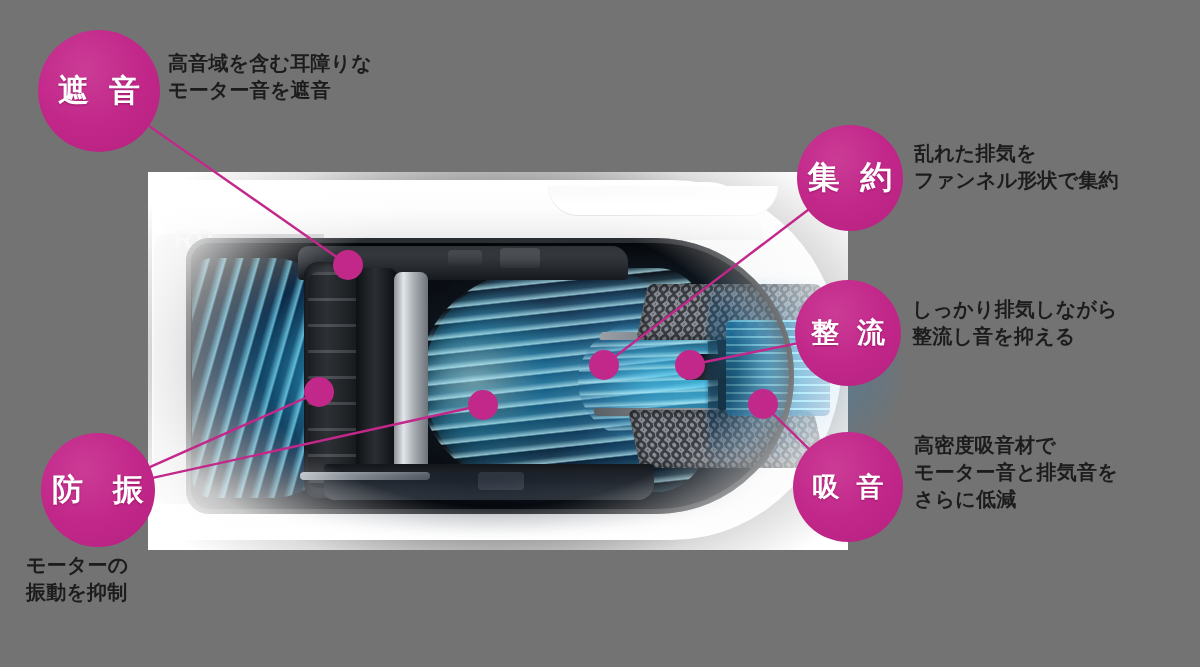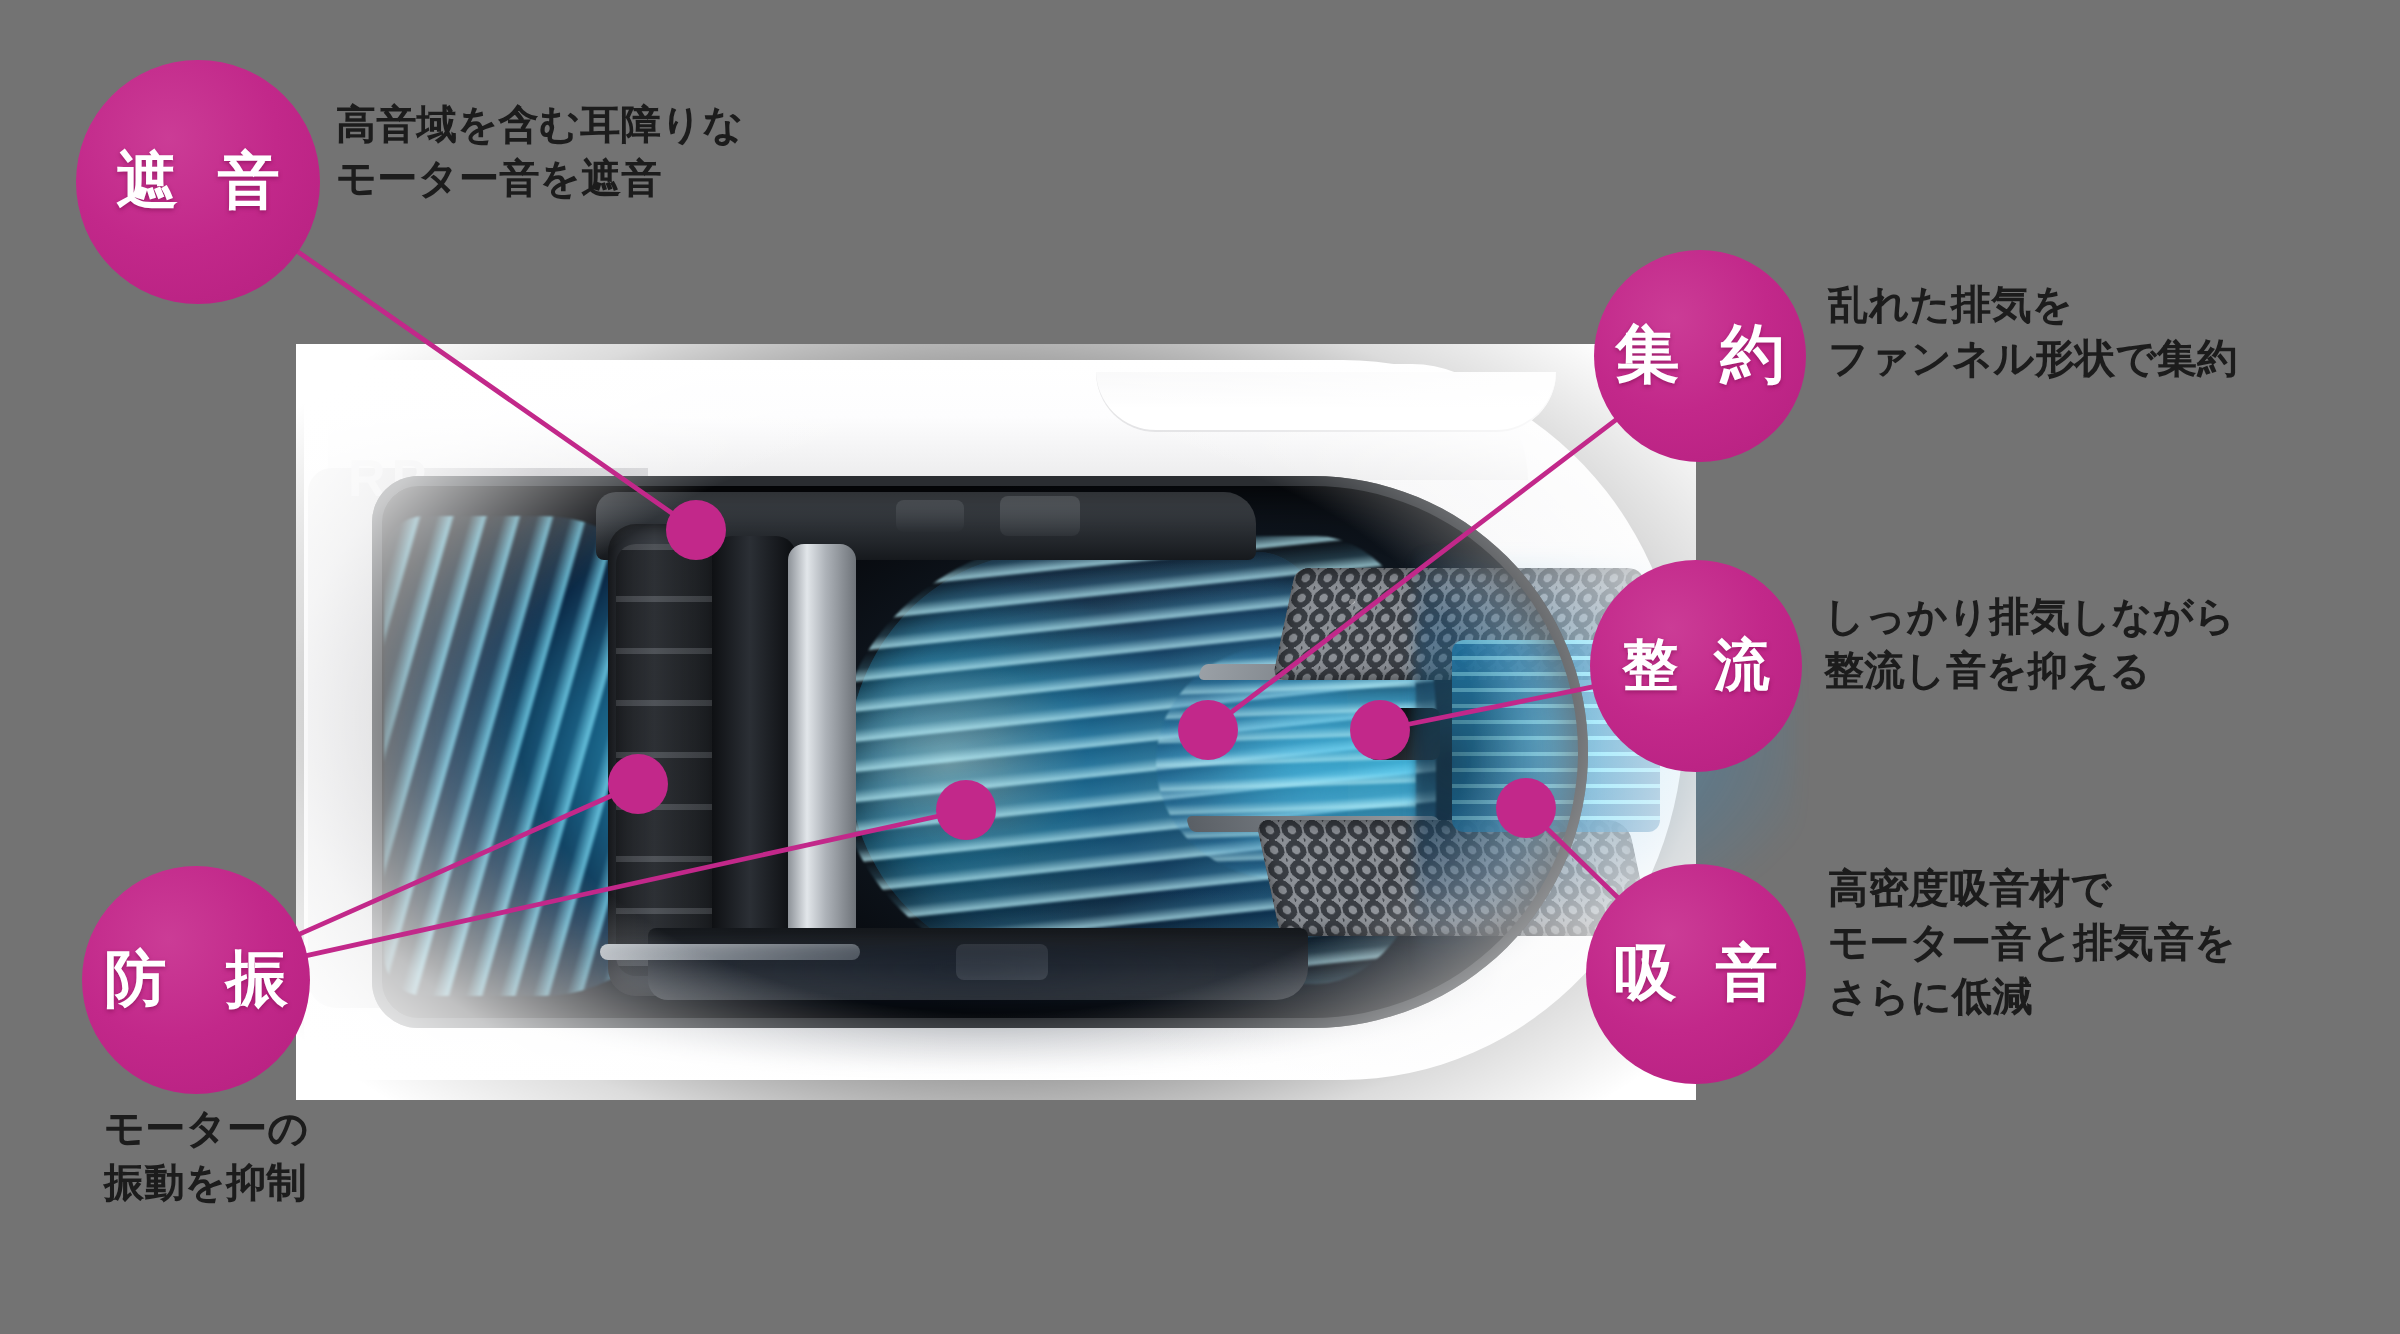--- a/index.html
+++ b/index.html
@@ -328,24 +328,24 @@
 モーター音を遮音</div>
       <div class="hotspot" style="left: 604px; top: 365px; background: rgb(194, 40, 138);"></div>
       <div class="badge" style="left: 797px; top: 125px; width: 106px; height: 106px; font-size: 32px;">集 約</div>
       <div class="caption" style="left: 914px; top: 140px; width: 290px; color: rgb(28, 28, 28);">乱れた排気を
 ファンネル形状で集約</div>
       <div class="hotspot" style="left: 690px; top: 365px; background: rgb(194, 40, 138);"></div>
       <div class="badge" style="left: 795px; top: 280px; width: 106px; height: 106px; font-size: 28px;">整 流</div>
       <div class="caption" style="left: 912px; top: 296px; width: 290px; color: rgb(28, 28, 28);">しっかり排気しながら
 整流し音を抑える</div>
       <div class="hotspot" style="left: 763px; top: 404px; background: rgb(194, 40, 138);"></div>
-      <div class="badge" style="left: 793px; top: 432px; width: 110px; height: 110px; font-size: 31px;">吸 音</div>
+      <div class="badge" style="left: 793px; top: 432px; width: 110px; height: 110px; font-size: 27px;">吸 音</div>
       <div class="caption" style="left: 914px; top: 432px; width: 290px; color: rgb(28, 28, 28);">高密度吸音材で
 モーター音と排気音を
 さらに低減</div>
       <div class="hotspot" style="left: 319px; top: 392px; background: rgb(194, 40, 138);"></div>
       <div class="hotspot" style="left: 483px; top: 405px; background: rgb(194, 40, 138);"></div>
       <div class="badge" style="left: 41px; top: 433px; width: 114px; height: 114px; font-size: 31px; font-family: Liberation Mono, monospace;">防 振</div>
-      <div class="caption" style="left: 52px; top: 552px; width: 280px; color: rgb(28, 28, 28);">モーターの
+      <div class="caption" style="left: 26px; top: 552px; width: 280px; color: rgb(28, 28, 28);">モーターの
 振動を抑制</div>
     </div>
 
 </div>
 
 </body></html>

